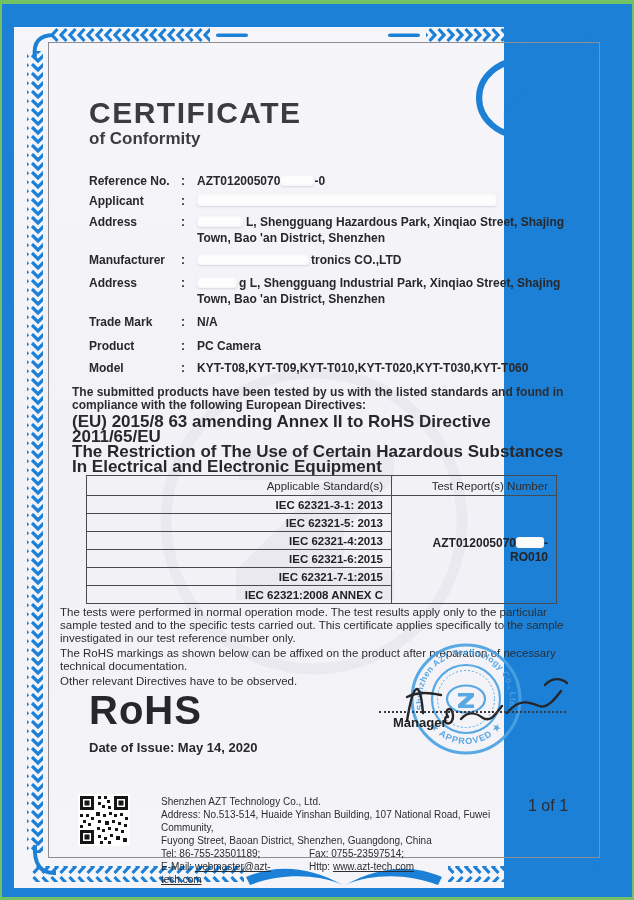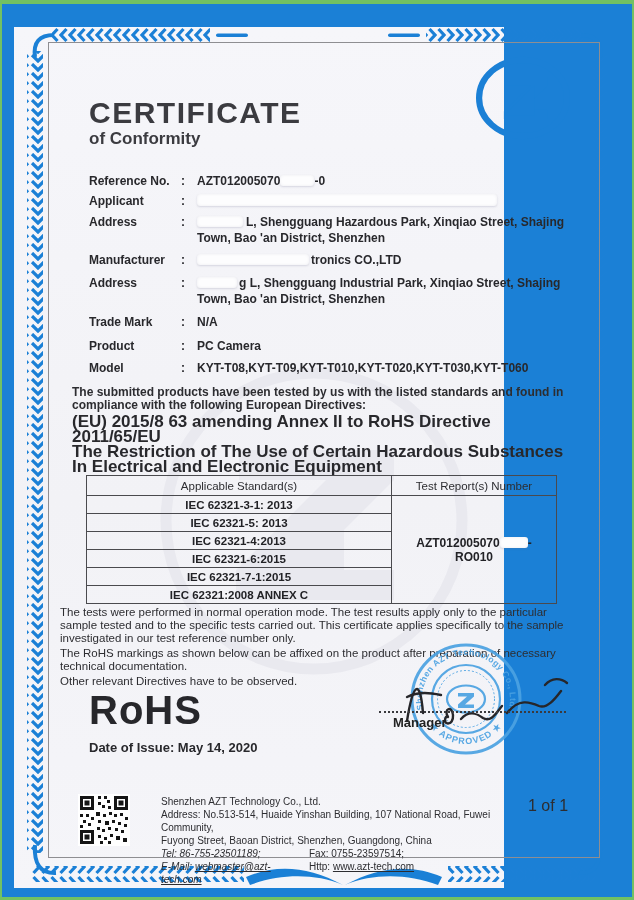--- a/index.html
+++ b/index.html
@@ -37,36 +37,36 @@
     vertical-align:-1px;box-shadow:0 1px 2px rgba(110,110,140,.22), inset 0 0 3px rgba(160,160,180,.18);
   }
   .w34{width:34px;}.w28{width:28px;}.w46{width:46px;margin-right:3px;}
   .w112{width:112px;margin-right:2px;}.w40{width:40px;margin-right:2px;}.w300{width:300px;height:12px;}
   .directives{margin:10px 24px 0 23px;color:#2d2d31;}
   .directives p{margin:0;}
   .p1{font-size:12px;line-height:13px;margin-bottom:2px !important;font-weight:bold;}
   .dirline{font-size:17px;font-weight:700;line-height:15px;color:#28282c;}
   .p2{font-size:11.5px;line-height:13px;margin-top:3px !important;padding-left:7px;}
   table.std{border-collapse:collapse;margin:1px 0 0 37px;width:470px;table-layout:fixed;}
-  table.std th,table.std td{border:1px solid #4a4a4e;padding:0 8px;text-align:center;}
+  table.std th,table.std td{border:1px solid #4a4a4e;padding:0 8px;text-align:right;}
   table.std th{font-size:11.5px;font-weight:400;height:19px;color:#2d2d31;}
   table.std td.stdcell{font-size:11.5px;font-weight:700;height:17px;color:#222226;}
   table.std col.c1{width:305px;} table.std col.c2{width:165px;}
   td.report{font-size:12px;font-weight:700;color:#222226;vertical-align:middle;}
   .notes{margin:2px 24px 0 11px;color:#2d2d31;}
   .notes p{margin:0 0 2px 0;font-size:11.5px;line-height:13px;}
   .rohs{margin:2px 0 0 40px;font-size:40px;font-weight:700;letter-spacing:1px;color:#27272b;line-height:40px;}
   .date{margin:10px 0 0 40px;font-size:13px;font-weight:700;color:#28282c;}
   .stamp-wrap{position:absolute;left:300px;top:590px;z-index:3;}
   .sig-line{position:absolute;left:330px;top:668px;width:187px;border-top:2px dotted #3a3a3e;z-index:4;}
   .manager{position:absolute;left:344px;top:672px;width:120px;text-align:left;font-size:13px;font-weight:700;color:#222;z-index:4;}
   .qr{position:absolute;left:29px;top:751px;z-index:2;}
   .footer-text{position:absolute;left:112px;top:752px;width:370px;font-size:10px;line-height:13px;color:#2d2d31;z-index:2;}
   .frow2{display:flex;}
-  .fcol1{width:148px;flex:none;font-style:italic;}
+  .fcol1{width:148px;flex:none;}
   .link{text-decoration:underline;color:#2d2d31;}
   .page-ind{position:absolute;left:479px;top:754px;font-size:16px;color:#2d2d31;z-index:2;}
 </style>
 </head>
 <body>
 
 <div class="blue-frame"></div>
 
 <div class="page">
 

